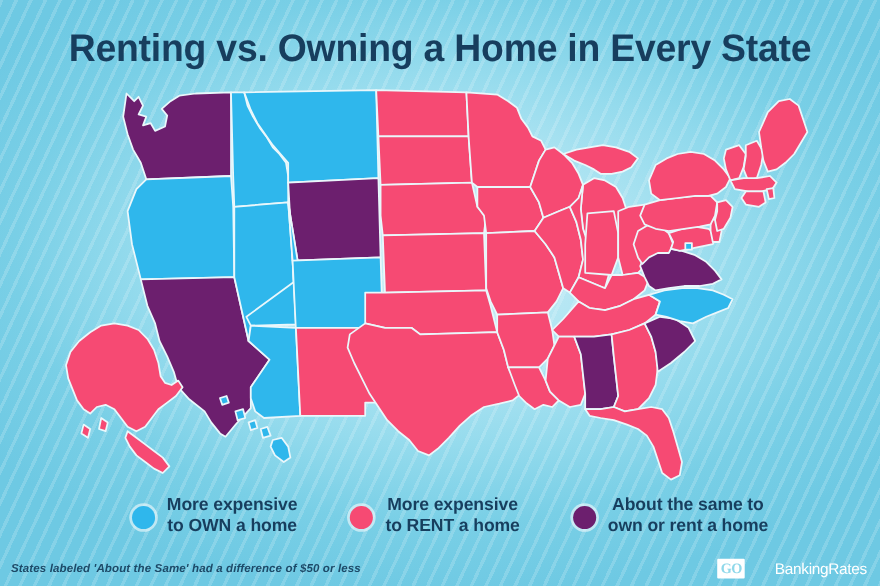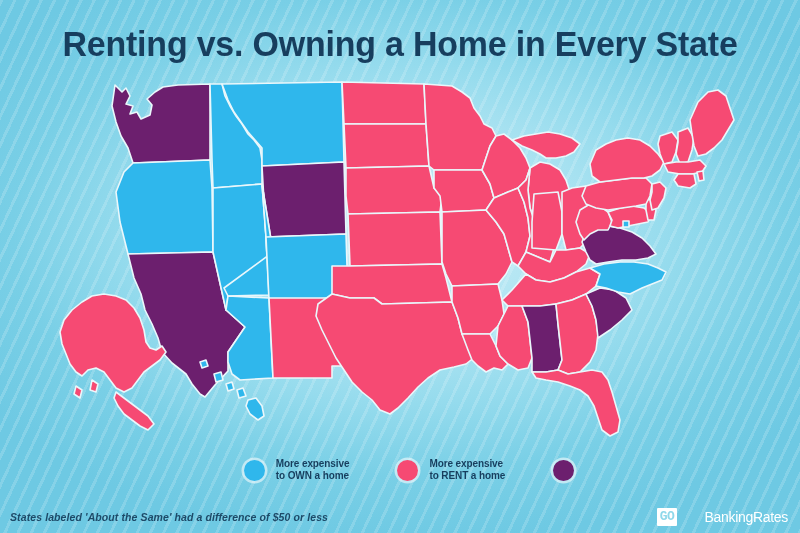--- a/index.html
+++ b/index.html
@@ -48,38 +48,38 @@
     display:flex;align-items:center;justify-content:center;
     gap:48px;padding-left:18px;box-sizing:border-box;
   }
   .legend-item{display:flex;align-items:center;gap:11px;}
   .legend-dot{
     width:21px;height:21px;border-radius:50%;flex:0 0 auto;
     box-shadow:0 0 0 2.5px rgba(255,255,255,0.55);
   }
   .legend-label{
     font-family:"Liberation Sans Narrow","Liberation Sans",sans-serif;
-    font-size:10px;font-weight:bold;color:#173e5e;line-height:1.16;
-    white-space:pre-line;letter-spacing:-0.1px;
+    font-size:16px;font-weight:bold;color:#173e5e;line-height:1.16;
+    white-space:pre-line;letter-spacing:-0.1px;text-align:center;
   }
 
   
   #footnote{
     position:absolute;left:10px;top:511px;
     font-family:"Liberation Sans","DejaVu Sans",sans-serif;
     font-size:10.5px;font-style:italic;font-weight:bold;
     color:#1d4a68;letter-spacing:0.1px;
   }
   #logo{
     position:absolute;right:12px;top:508px;
     display:flex;align-items:center;gap:3px;
   }
   #logo-go{
     background:#ffffff;color:#8fd8ea;
-    font-family:Liberation Mono, monospace;
+    font-family:Liberation Serif, serif;
     font-size:13px;font-weight:bold;letter-spacing:-0.5px;
     padding:1px 3px 1px 3px;border-radius:1px;line-height:1.25;
   }
   #logo-name{
     color:#ffffff;font-family:"Liberation Sans","DejaVu Sans",sans-serif;
     font-size:14px;font-weight:normal;letter-spacing:-0.3px;margin-left:24px;
   }
 </style>
 </head>
 <body>
@@ -213,20 +213,22 @@
       <span class="legend-label">More expensive
 to OWN a home</span>
     </div>
     <div class="legend-item">
       <span class="legend-dot" style="background: rgb(246, 74, 115);"></span>
       <span class="legend-label">More expensive
 to RENT a home</span>
     </div>
     <div class="legend-item">
       <span class="legend-dot" style="background: rgb(108, 31, 110);"></span>
+      <span class="legend-label">About the same to
+own or rent a home</span>
     </div>
   </div>
 
   <div id="footnote">States labeled 'About the Same' had a difference of $50 or less</div>
   <div id="logo">
     <span id="logo-go">GO</span>
     <span id="logo-name">BankingRates</span>
   </div>
 
 </div>

